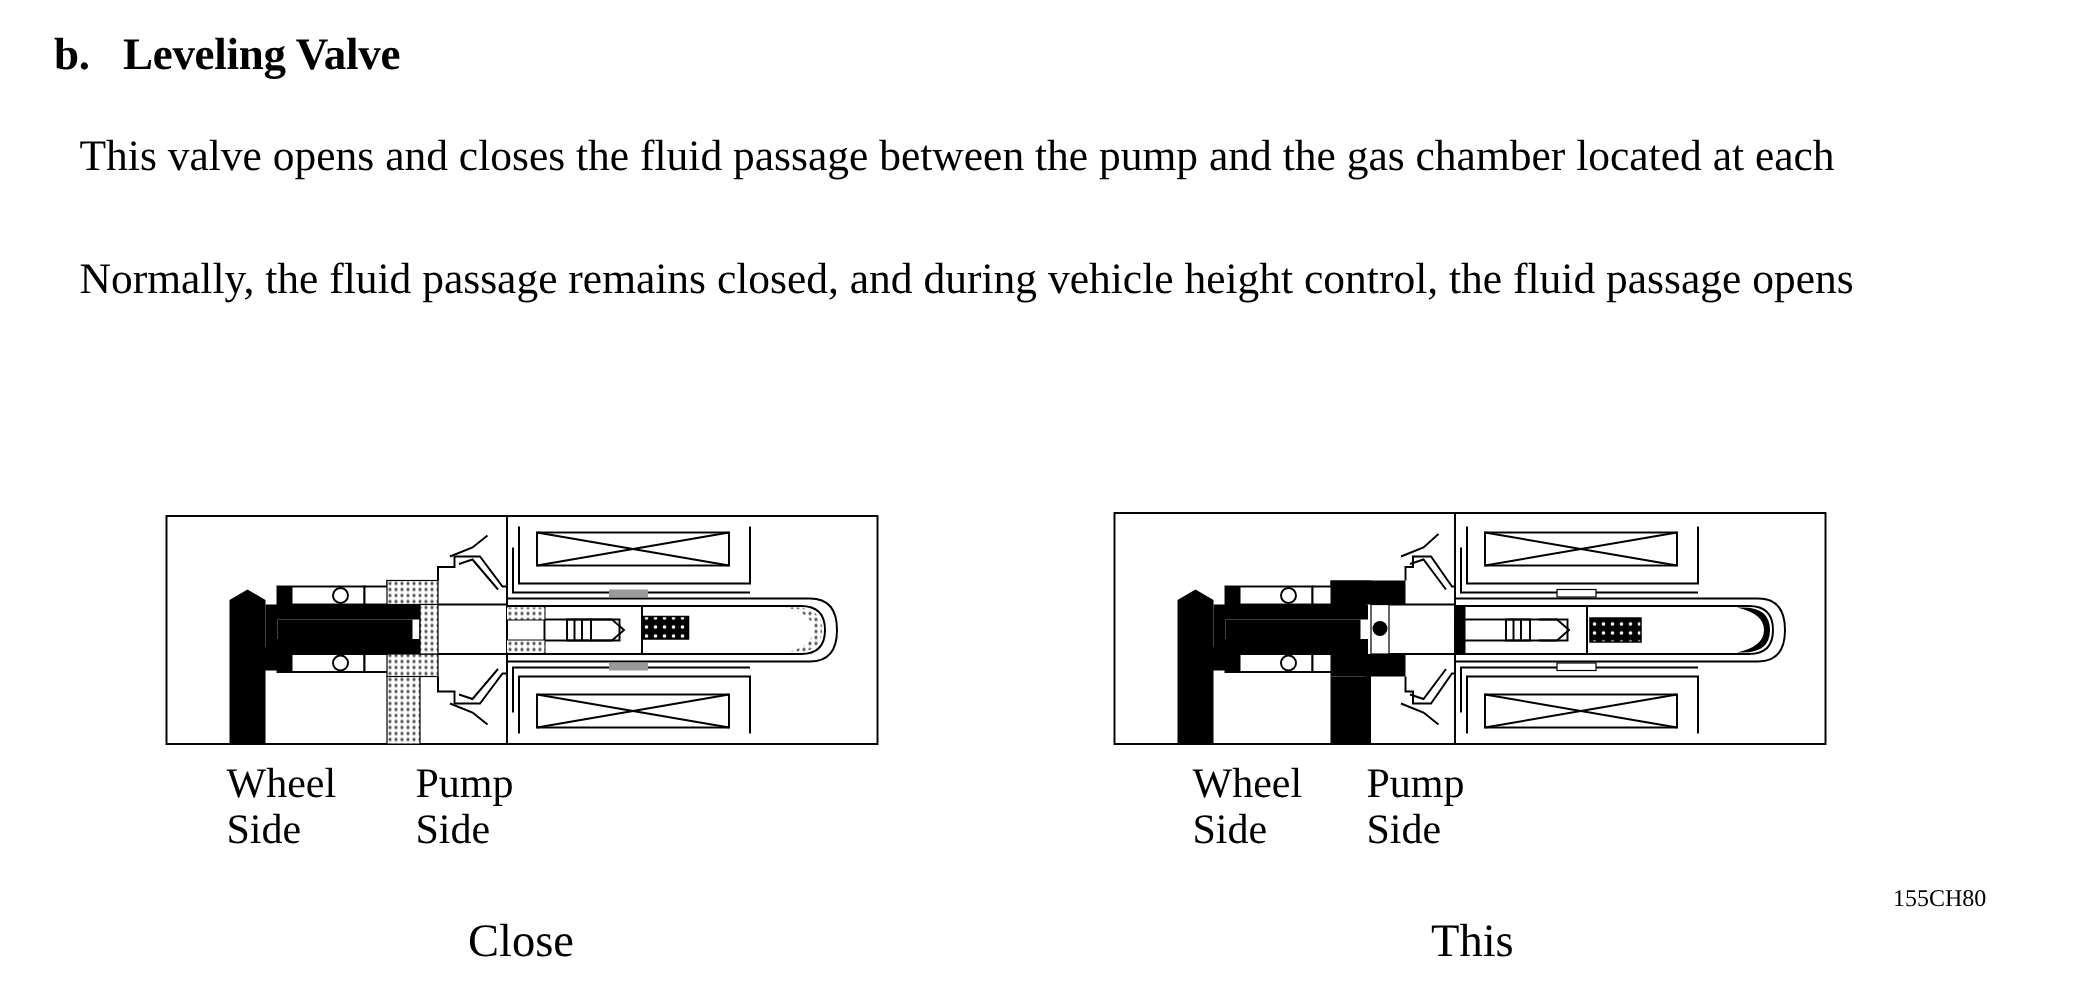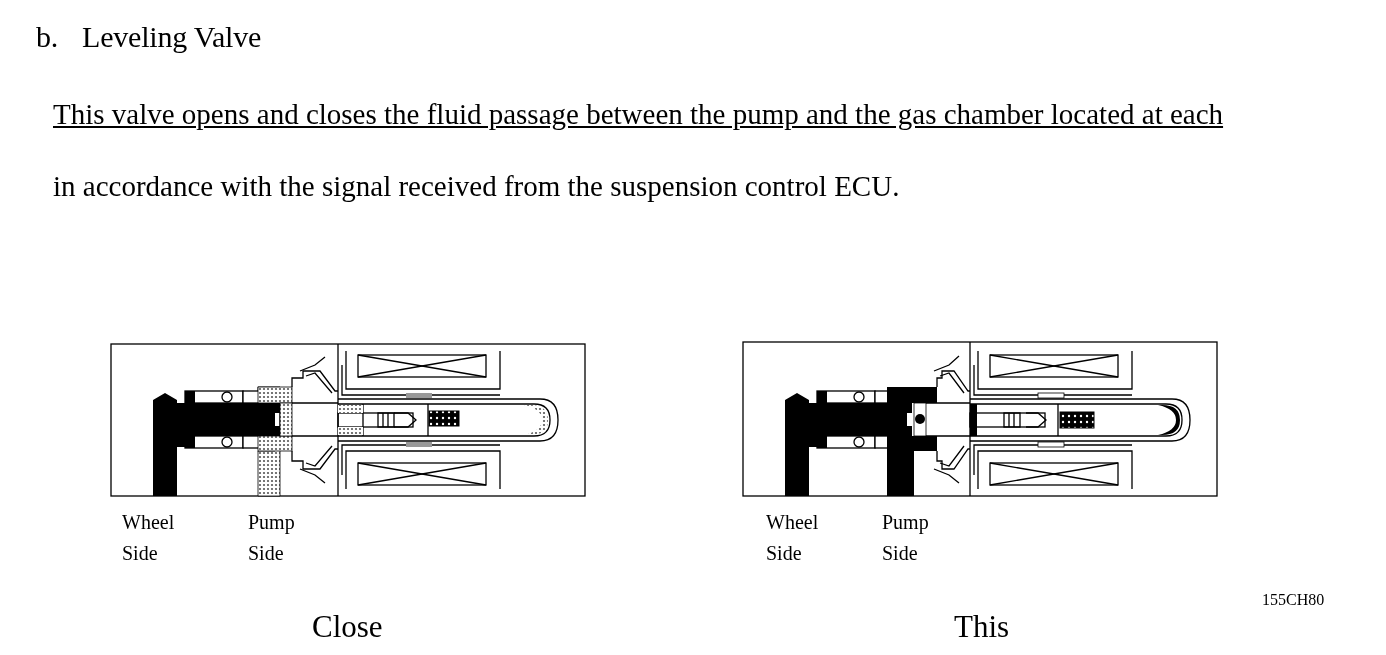--- a/index.html
+++ b/index.html
@@ -1,41 +1,41 @@
 <!DOCTYPE html>
 <html><head>
 <meta charset="utf-8">
 <style>
   html, body { margin: 0; padding: 0; background: #ffffff; }
   body { width: 1386px; height: 655px; position: relative; overflow: hidden;
          font-family: "Liberation Serif", "DejaVu Serif", serif; color: #000; }
-  .heading { position: absolute; left: 36px; top: 20px; font-size: 30px; font-weight: normal; letter-spacing: -0.2px; }
+  .heading { position: absolute; left: 36px; top: 20px; font-size: 30px; font-weight: bold; letter-spacing: -0.2px; }
   .heading .num { display: inline-block; width: 46px; }
   .para { position: absolute; left: 53px; width: 1330px; font-size: 29px; line-height: 41px; }
-  .p1 { top: 94px; text-decoration: underline; }
+  .p1 { top: 84px; }
   .p2 { top: 166px; }
   .line { display: block; white-space: nowrap; }
   .fig { position: absolute; }
   .fig svg { display: block; }
-  .label { position: absolute; font-size: 20px; line-height: 31px; }
+  .label { position: absolute; font-size: 28px; line-height: 31px; margin-left: 29px; }
   .caption { position: absolute; font-size: 31px; font-weight: normal; }
   .code { position: absolute; font-size: 16px; font-family: Liberation Serif, serif; }
 </style>
 </head>
 <body>
 
 <div class="heading">
   <span class="num">b.</span><span>Leveling Valve</span>
 </div>
 
 <div class="para p1">
   <span class="line">This valve opens and closes the fluid passage between the pump and the gas chamber located at each</span>
 </div>
 <div class="para p2">
-  <span class="line">in accordance with the signal received from the suspension control ECU.</span>
+  <span class="line">Normally, the fluid passage remains closed, and during vehicle height control, the fluid passage opens</span>
 </div>
 
 <svg width="0" height="0" style="position:absolute">
   <defs>
     <pattern id="dots" width="4" height="4" patternUnits="userSpaceOnUse">
       <rect width="4" height="4" fill="#fff"></rect>
       <circle cx="2" cy="2" r="1.1" fill="#555"></circle>
     </pattern>
     <pattern id="dots-dark" width="6" height="6" patternUnits="userSpaceOnUse">
       <rect width="6" height="6" fill="#000"></rect>

